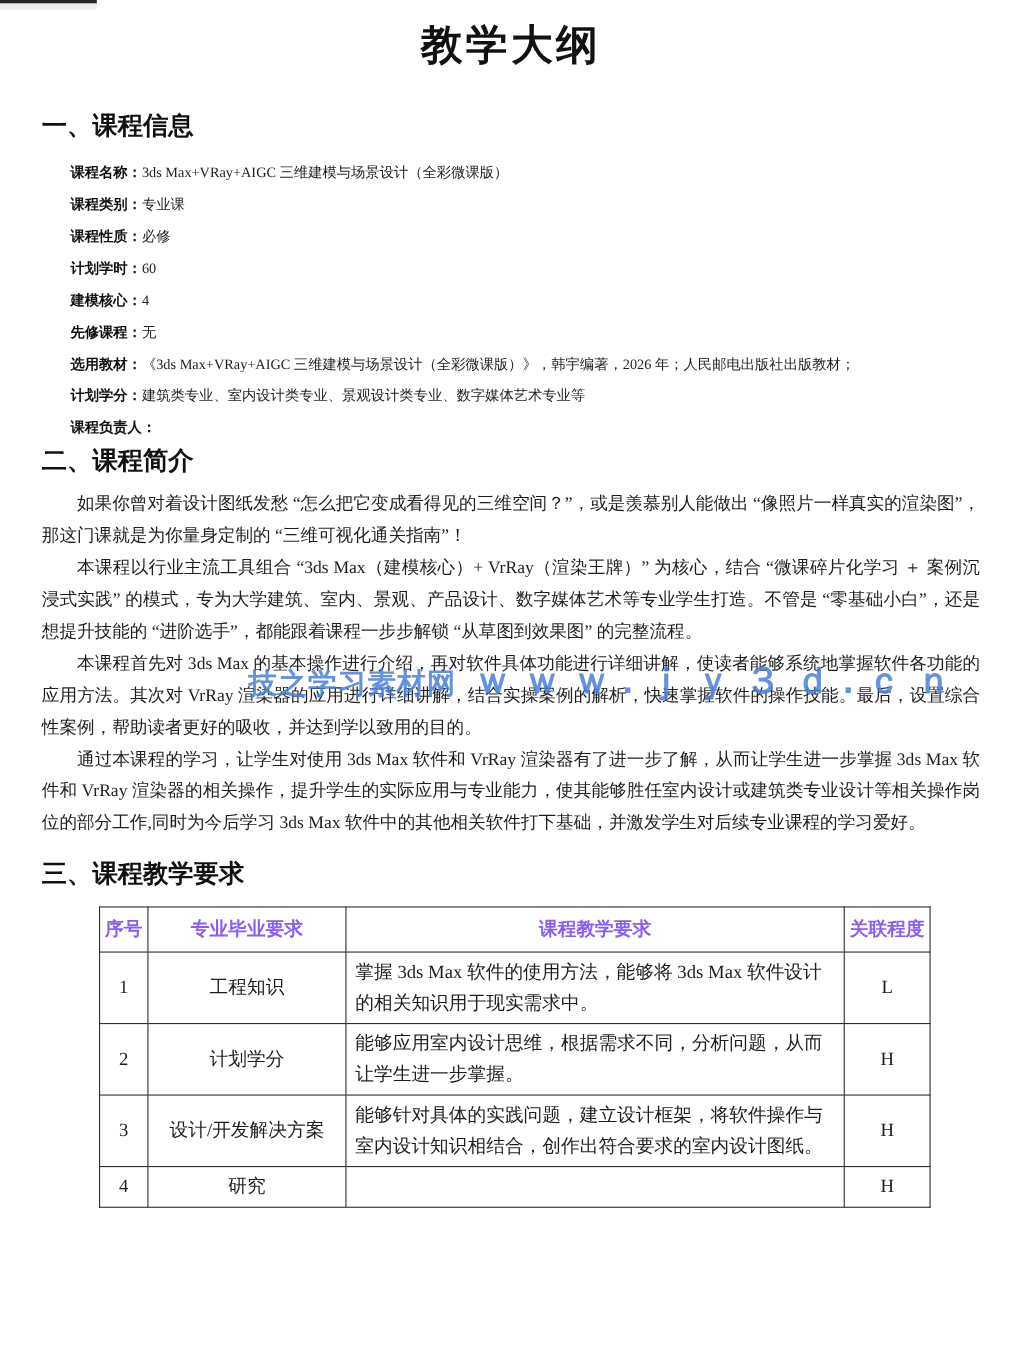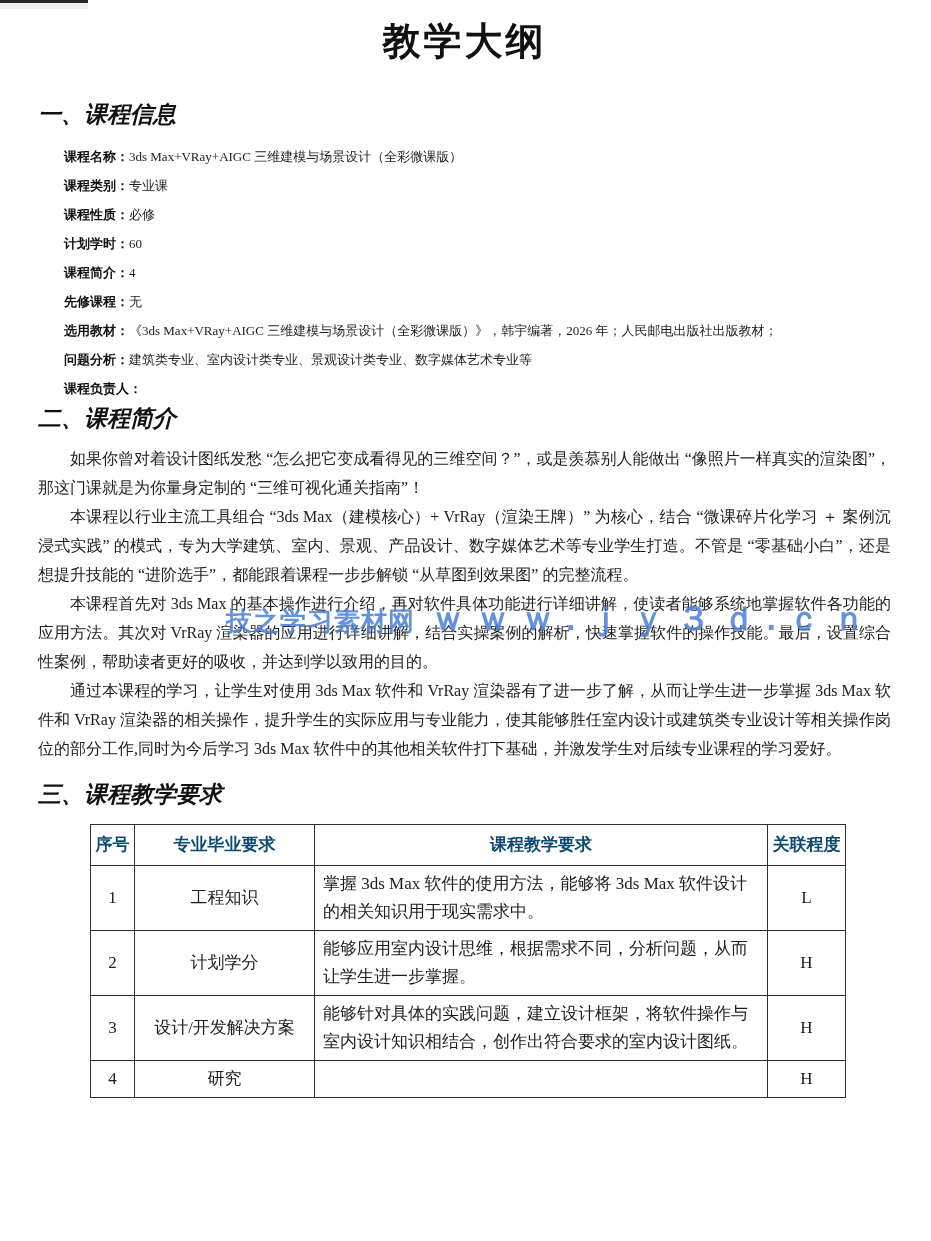--- a/index.html
+++ b/index.html
@@ -22,21 +22,21 @@
     text-align:center;
     font-family:"Liberation Sans","DejaVu Sans",sans-serif;
     font-size:38px; font-weight:bold;
     margin:8px 0 0 0;
     letter-spacing:3px;
     color:#111;
   }
   .sec-heading{
     font-family:"Liberation Sans","DejaVu Sans",sans-serif;
     font-size:23px; font-weight:bold;
-    margin:0; color:#111;font-style:italic;
+    margin:0; color:#111;
   }
   .sec1-heading{ margin-top:32px; }
   .sec2-heading{ }
   .sec3-heading{ margin-top:16px; }
   .info-block{ margin-top:12px; }
   .info-line{
     margin:0; font-size:13px; line-height:29px;
     text-indent:2em; text-align:justify;
   }
   .info-label{
@@ -59,21 +59,21 @@
     border:1px solid #2e2e2e;
     padding:4px 8px;
     line-height:28px;
     vertical-align:middle;
     word-break:break-all;
   }
   .req-table th{
     font-family:"Liberation Sans","DejaVu Sans",sans-serif;
     font-weight:bold; text-align:center;
     padding:6px 4px;
-    color:#0c4a6e;
+    color:#8b5cf6;
   }
   .cell-center{ text-align:center; }
   .cell-left{ text-align:left; }
   .watermark{
     position:absolute; left:226px; top:596px;
     white-space:nowrap;
     font-family:"Liberation Sans","DejaVu Sans",sans-serif;
     font-weight:bold;
     color:#4a80d8;
     opacity:0.85;
@@ -96,24 +96,24 @@
 
   <h1 class="title">教学大纲</h1>
 
   <h2 class="sec-heading sec1-heading">一、课程信息</h2>
 
   <div class="info-block">
     <p class="info-line"><span class="info-label">课程名称：</span><span>3ds Max+VRay+AIGC 三维建模与场景设计（全彩微课版）</span></p>
     <p class="info-line"><span class="info-label">课程类别：</span><span>专业课</span></p>
     <p class="info-line"><span class="info-label">课程性质：</span><span>必修</span></p>
     <p class="info-line"><span class="info-label">计划学时：</span><span>60</span></p>
-    <p class="info-line"><span class="info-label">课程简介：</span><span>4</span></p>
+    <p class="info-line"><span class="info-label">建模核心：</span><span>4</span></p>
     <p class="info-line"><span class="info-label">先修课程：</span><span>无</span></p>
     <p class="info-line"><span class="info-label">选用教材：</span><span>《3ds Max+VRay+AIGC 三维建模与场景设计（全彩微课版）》，韩宇编著，2026 年；人民邮电出版社出版教材；</span></p>
-    <p class="info-line"><span class="info-label">问题分析：</span><span>建筑类专业、室内设计类专业、景观设计类专业、数字媒体艺术专业等</span></p>
+    <p class="info-line"><span class="info-label">计划学分：</span><span>建筑类专业、室内设计类专业、景观设计类专业、数字媒体艺术专业等</span></p>
     <p class="info-line"><span class="info-label">课程负责人：</span><span></span></p>
   </div>
 
   <h2 class="sec-heading sec2-heading">二、课程简介</h2>
 
   <div class="intro-block">
     <p class="body-para">如果你曾对着设计图纸发愁 “怎么把它变成看得见的三维空间？”，或是羡慕别人能做出 “像照片一样真实的渲染图”，那这门课就是为你量身定制的 “三维可视化通关指南”！</p>
     <p class="body-para">本课程以行业主流工具组合 “3ds Max（建模核心）+ VrRay（渲染王牌）” 为核心，结合 “微课碎片化学习 ＋ 案例沉浸式实践” 的模式，专为大学建筑、室内、景观、产品设计、数字媒体艺术等专业学生打造。不管是 “零基础小白”，还是想提升技能的 “进阶选手”，都能跟着课程一步步解锁 “从草图到效果图” 的完整流程。</p>
     <p class="body-para">本课程首先对 3ds Max 的基本操作进行介绍，再对软件具体功能进行详细讲解，使读者能够系统地掌握软件各功能的应用方法。其次对 VrRay 渲染器的应用进行详细讲解，结合实操案例的解析，快速掌握软件的操作技能。最后，设置综合性案例，帮助读者更好的吸收，并达到学以致用的目的。</p>
     <p class="body-para">通过本课程的学习，让学生对使用 3ds Max 软件和 VrRay 渲染器有了进一步了解，从而让学生进一步掌握 3ds Max 软件和 VrRay 渲染器的相关操作，提升学生的实际应用与专业能力，使其能够胜任室内设计或建筑类专业设计等相关操作岗位的部分工作,同时为今后学习 3ds Max 软件中的其他相关软件打下基础，并激发学生对后续专业课程的学习爱好。</p>

